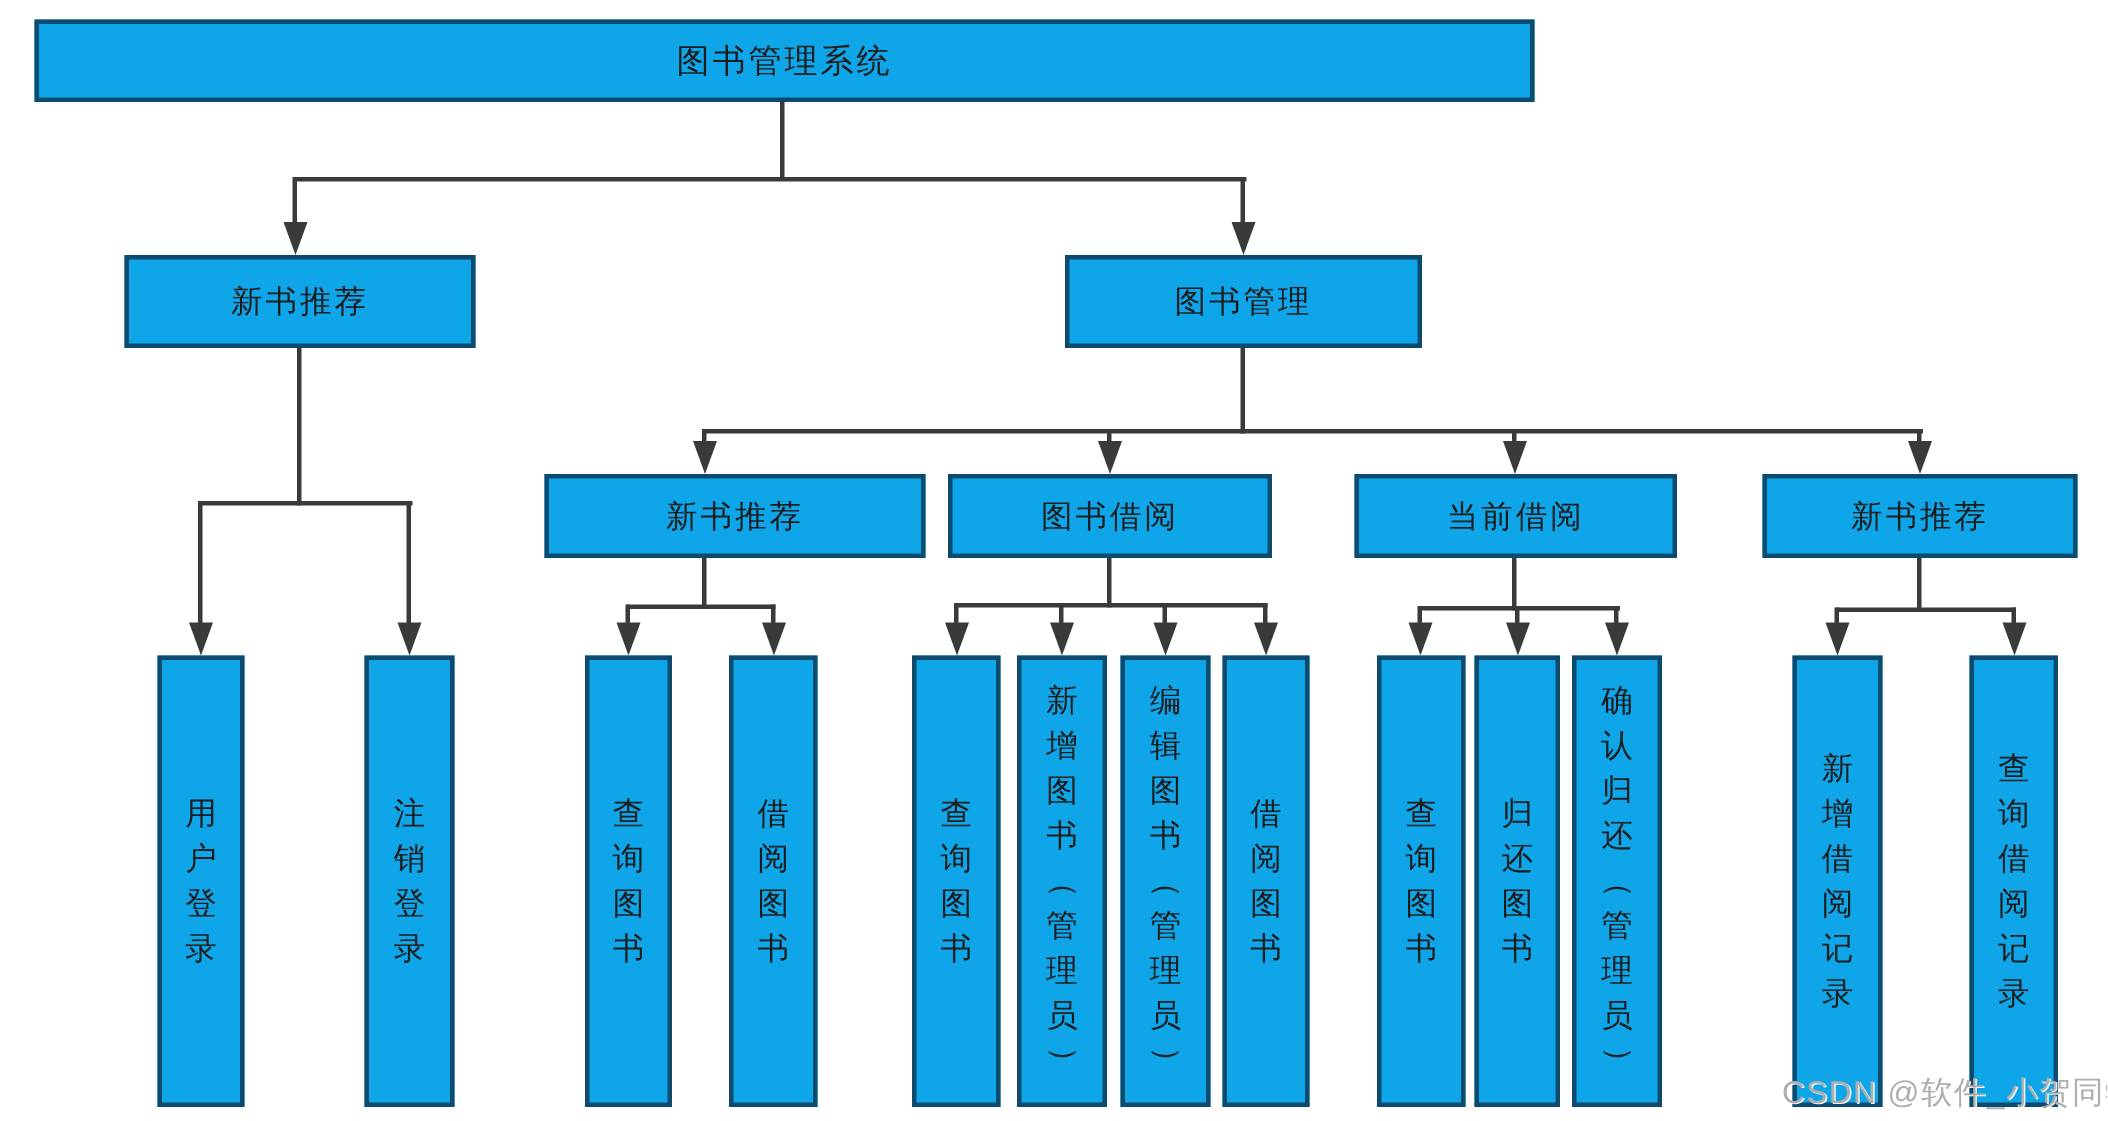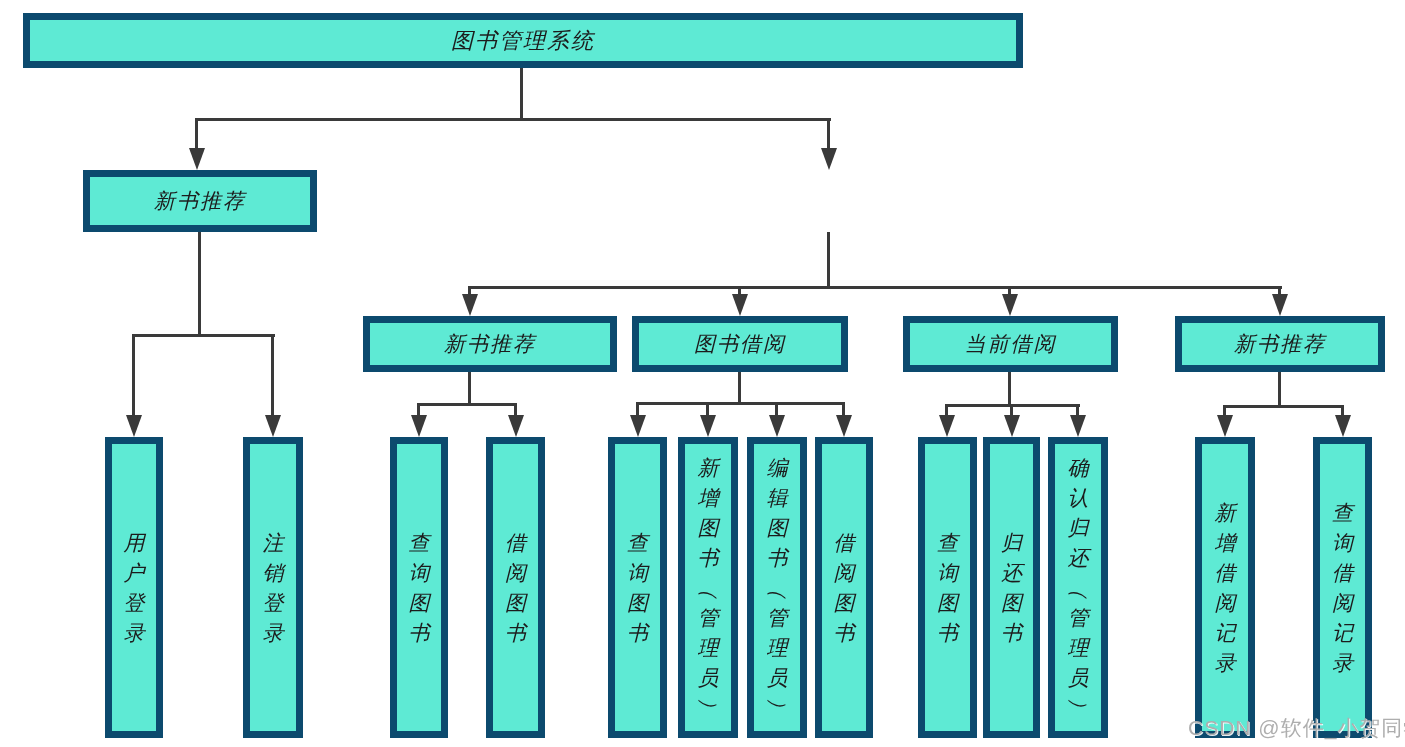--- a/index.html
+++ b/index.html
@@ -1,23 +1,23 @@
 <!DOCTYPE html>
 <html><head>
 <meta charset="utf-8">
 <style>
   html,body{margin:0;padding:0;background:#ffffff;}
   .stage{
     position:relative;width:1405px;height:747px;background:#ffffff;
     font-family:"Liberation Sans","DejaVu Sans",sans-serif;overflow:hidden;
   }
   .box{
-    position:absolute;box-sizing:border-box;background:#5eead4;
-    border:7px solid #0c4a6e;display:flex;align-items:center;justify-content:center;
-    color:#1c1c1c;font-size:21px;letter-spacing:2px;font-style:italic;
+    position:absolute;box-sizing:border-box;background:#0ea5e9;
+    border:3px solid #0c4a6e;display:flex;align-items:center;justify-content:center;
+    color:#1c1c1c;font-size:21px;letter-spacing:2px;
   }
   .leaf{letter-spacing:0;}
   .vtext{display:flex;flex-direction:column;align-items:center;justify-content:center;width:100%;height:100%;}
   .vchar{display:block;height:30px;line-height:30px;text-align:center;font-size:21px;}
   .vrot{transform:rotate(90deg);}
   .hline,.vline{position:absolute;background:#3a3a3a;}
   .hline{height:3px;}
   .vline{width:3px;}
   .arrow{
     position:absolute;width:0;height:0;
@@ -38,20 +38,21 @@
   <div class="box" style="left:23px;top:13px;width:1000px;height:55px;font-size:22px">图书管理系统</div>
 
   <div class="vline" style="left:520px;top:68px;height:52px"></div>
   <div class="hline" style="left:196px;top:118px;width:635px"></div>
   <div class="vline" style="left:195px;top:118px;height:34px"></div>
   <div class="arrow" style="left:189px;top:148px"></div>
   <div class="vline" style="left:827px;top:118px;height:34px"></div>
   <div class="arrow" style="left:821px;top:148px"></div>
 
   <div class="box" style="left:83px;top:170px;width:234px;height:62px">新书推荐</div>
+  <div class="box" style="left:710px;top:170px;width:238px;height:62px">图书管理</div>
 
   <div class="vline" style="left:198px;top:232px;height:105px"></div>
   <div class="hline" style="left:133px;top:334px;width:142px"></div>
   <div class="vline" style="left:132px;top:334px;height:83px"></div>
   <div class="arrow" style="left:126px;top:415px"></div>
   <div class="vline" style="left:271px;top:334px;height:83px"></div>
   <div class="arrow" style="left:265px;top:415px"></div>
 
   <div class="vline" style="left:827px;top:232px;height:57px"></div>
   <div class="hline" style="left:469px;top:286px;width:813px"></div>

